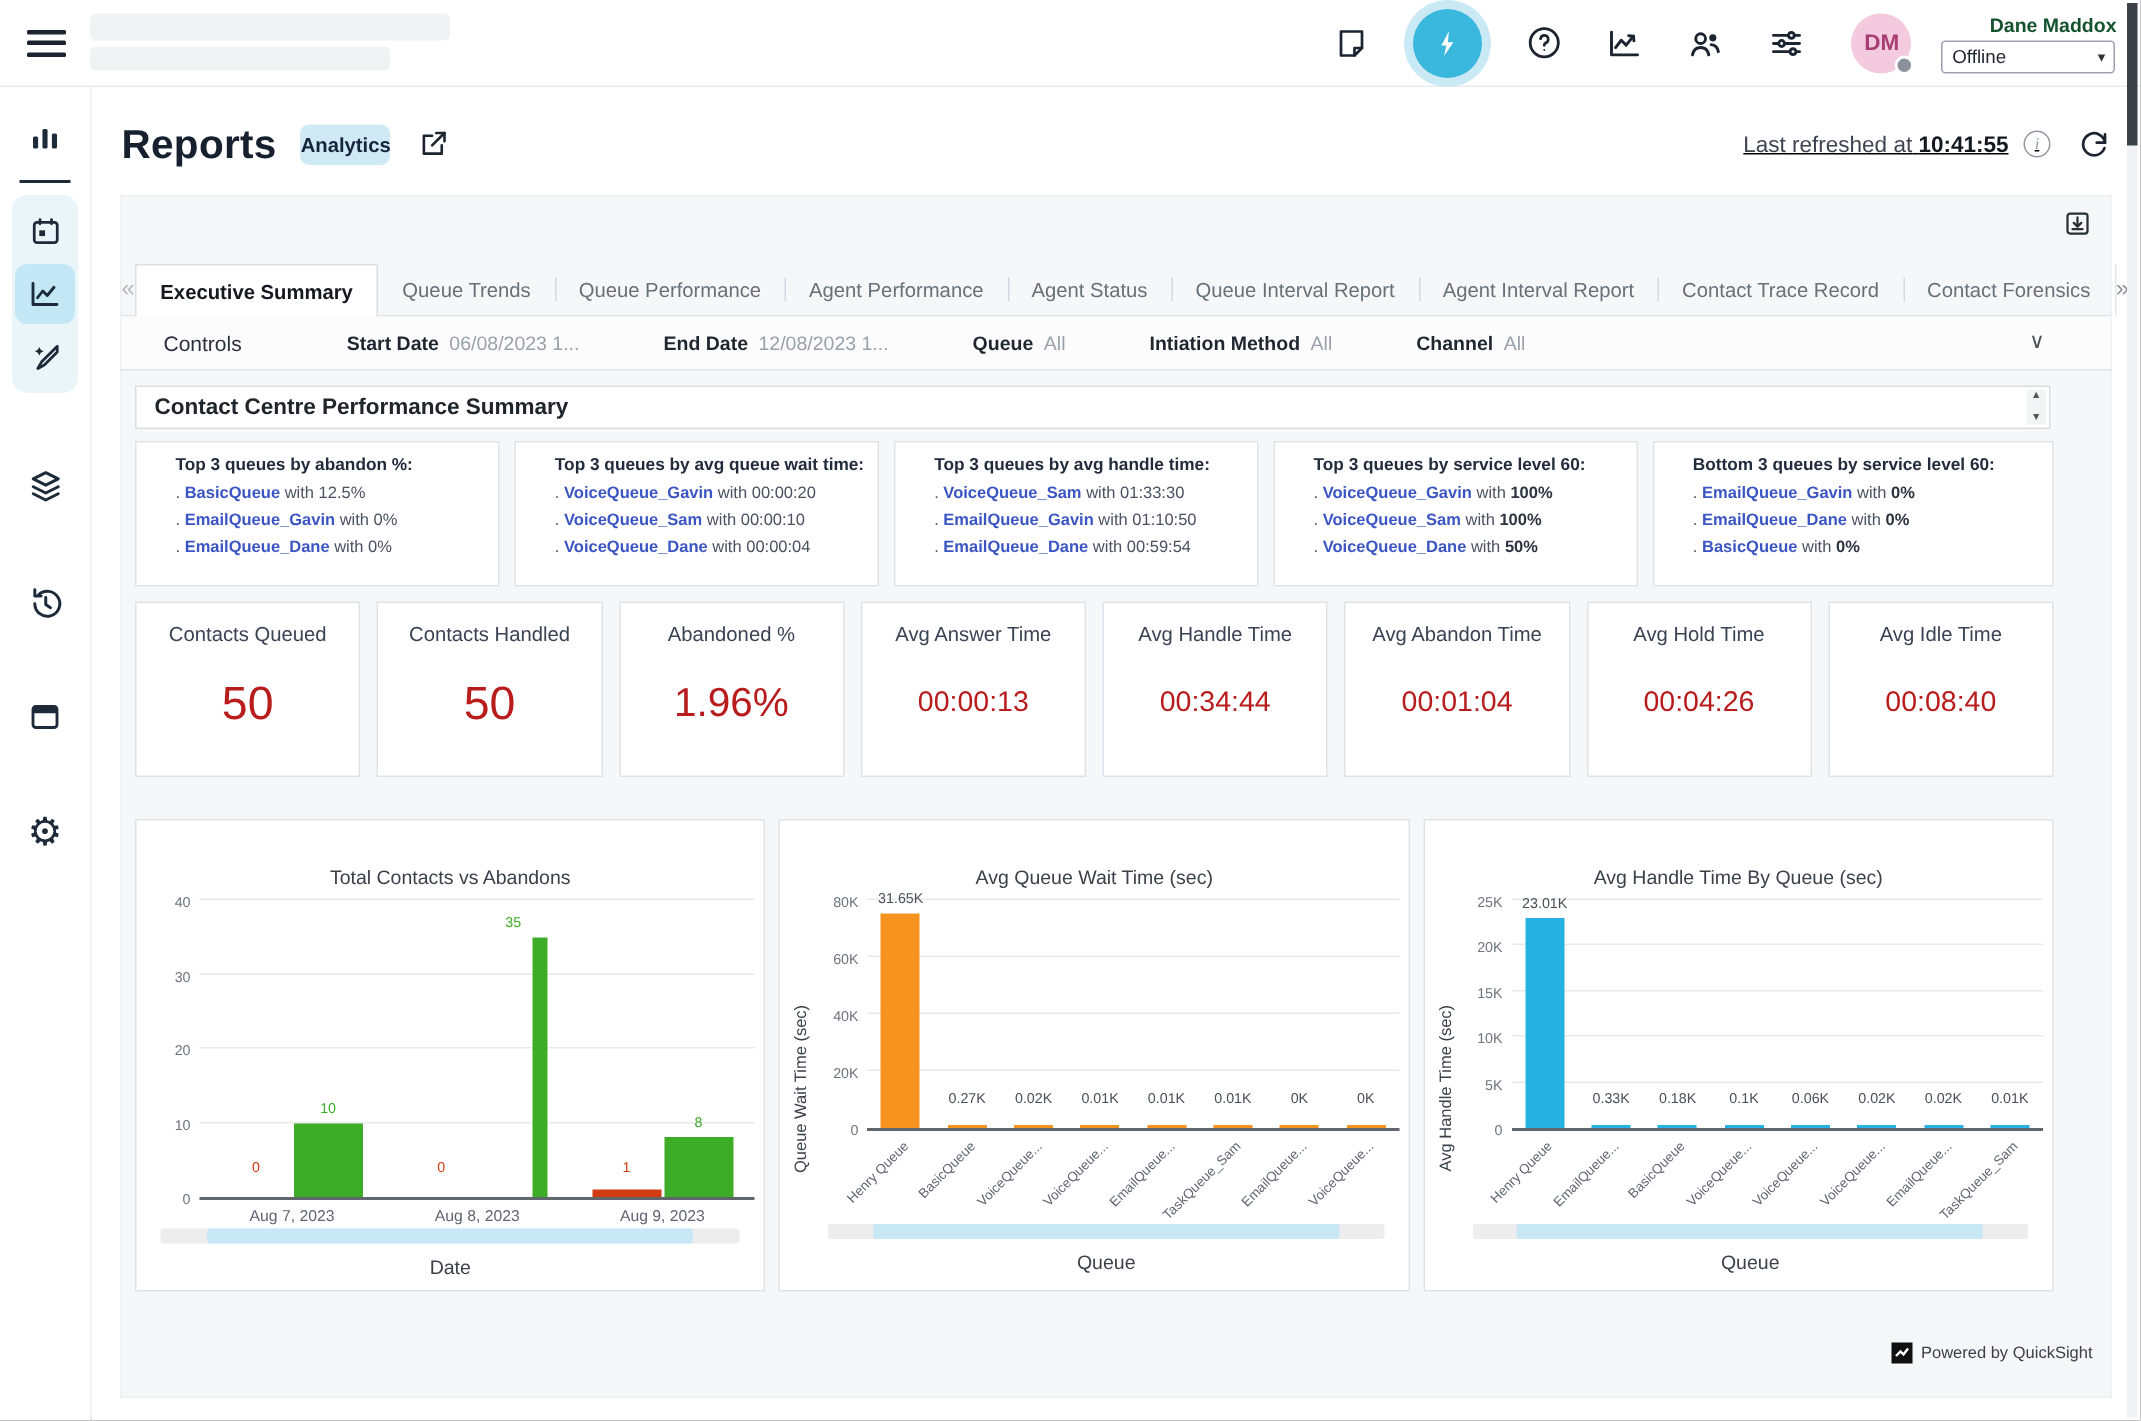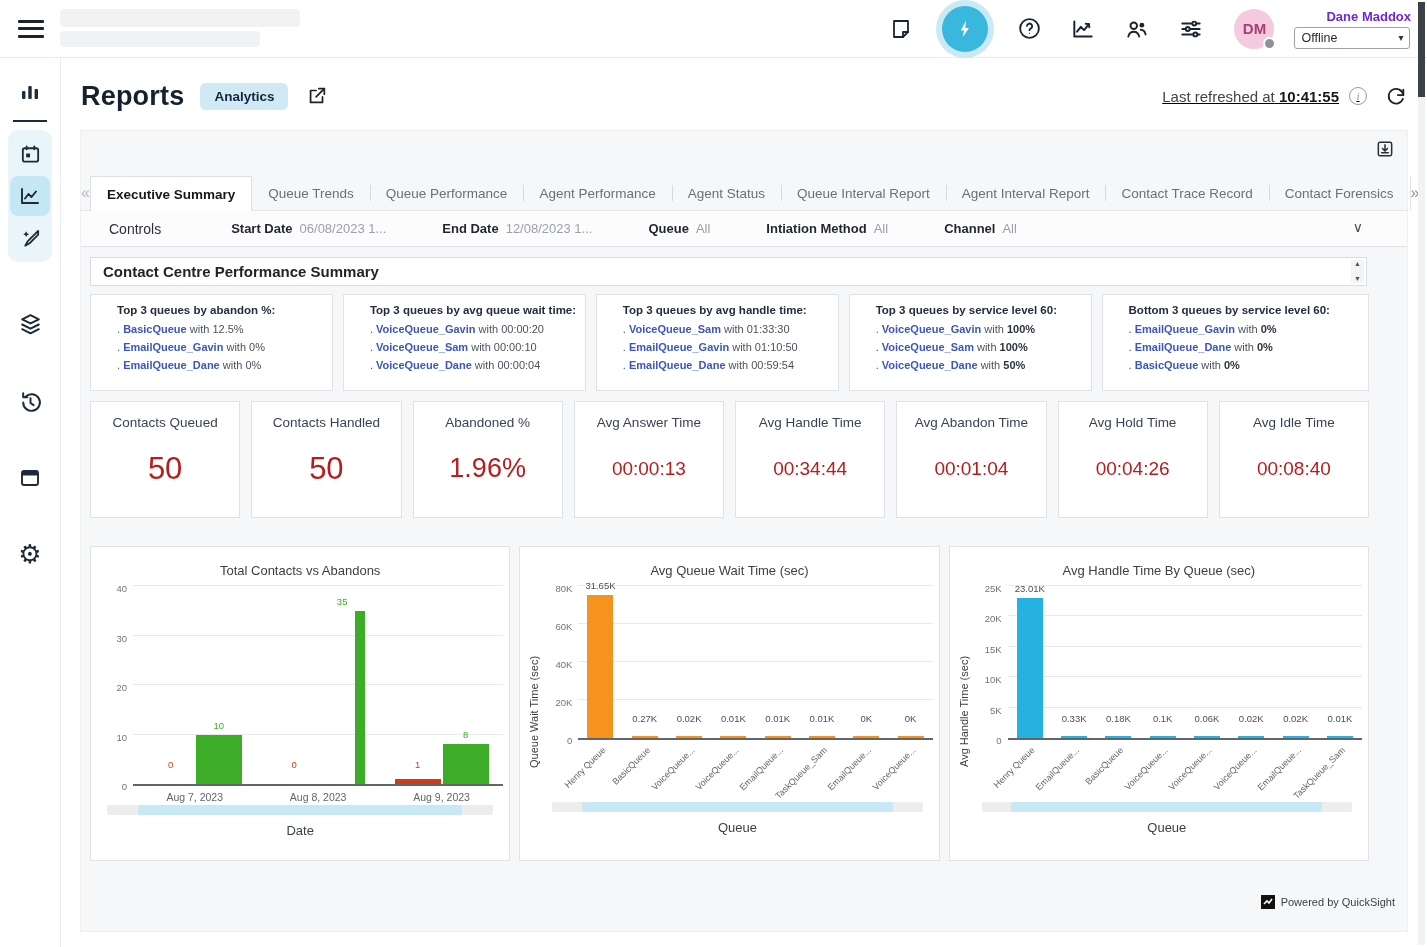--- a/index.html
+++ b/index.html
@@ -21,21 +21,21 @@
   .tb-icon { width:34px; height:34px; display:flex; align-items:center; justify-content:center; cursor:pointer; }
   .tb-icon svg { stroke:#1b2430; fill:none; stroke-width:1.8; stroke-linecap:round; stroke-linejoin:round; }
   .bolt-btn { width:46px; height:46px; border-radius:50%; background:#3ab7dd; box-shadow:0 0 0 6px #c9e9f5;
               display:flex; align-items:center; justify-content:center; cursor:pointer; margin:0 4px; }
   .avatar-wrap { position:relative; width:40px; height:40px; margin-left:6px; }
   .avatar { width:40px; height:40px; border-radius:50%; background:#f4cade; color:#a83e74; font-weight:bold;
             font-size:15px; display:flex; align-items:center; justify-content:center; }
   .status-dot { position:absolute; right:-2px; bottom:-1px; width:13px; height:13px; border-radius:50%;
                 background:#8b929b; border:2px solid #fff; }
   .user-block { display:flex; flex-direction:column; gap:3px; }
-  .user-name { font-size:13px; font-weight:bold; color:#6d28d9;padding-left:32px; }
+  .user-name { font-size:13px; font-weight:bold; color:#14532d;padding-left:32px; }
   .status-select { width:116px; height:22px; border:1px solid #9aa2ad; border-radius:3px; background:#fff;
                    font-size:12.5px; color:#1f2530; display:flex; align-items:center; justify-content:space-between;
                    padding:0 6px; cursor:pointer; }
   .status-select .chev { font-size:10px; color:#333; }
 
   
   .sidebar { position:absolute; left:0; top:58px; bottom:0; width:61px; background:#fff;
              border-right:1px solid #eaecef; display:flex; flex-direction:column; align-items:center; padding-top:14px; z-index:4; }
   .sb-icon { width:40px; height:40px; border-radius:8px; display:flex; align-items:center; justify-content:center; cursor:pointer; }
   .sb-icon svg { stroke:#1c2a3a; fill:none; stroke-width:1.9; stroke-linecap:round; stroke-linejoin:round; }
@@ -43,21 +43,21 @@
   .sb-group { background:#eaf5fa; border-radius:10px; padding:4px 2px; display:flex; flex-direction:column; gap:2px; align-items:center; }
   .sb-icon.active { background:#c4e7f5; }
   .sb-gap { height:20px; }
   .gear-glyph { font-size:26px; color:#1c2a3a; line-height:1; }
 
   
   .main { position:absolute; left:61px; top:58px; right:0; bottom:0; background:#fff; }
   .page-head { position:absolute; left:20px; right:20px; top:14px; height:48px; display:flex; align-items:center; }
   .page-title { font-size:27px; font-weight:bold; color:#16202e; letter-spacing:.2px; }
   .badge { margin-left:16px; background:#cfe9f5; color:#16243d; font-weight:bold; font-size:13.5px;
-           padding:6px 14px; border-radius:6px; }
+           padding:6px 0; border-radius:6px; }
   .ext-link { margin-left:18px; cursor:pointer; display:flex; }
   .refresh-area { margin-left:auto; display:flex; align-items:center; gap:10px;text-decoration:underline; }
   .refresh-label { font-size:15px; color:#3e4450; }
   .refresh-label b { color:#14181f; }
   .info-icon { width:18px; height:18px; border-radius:50%; border:1.4px solid #9197a0; color:#9197a0;
                font-size:11px; display:flex; align-items:center; justify-content:center; font-family:"Liberation Serif",serif; font-style:italic; }
   .refresh-btn { cursor:pointer; display:flex; margin-left:8px; }
 
   
   .dash { position:absolute; left:19px; right:19px; top:72px; bottom:15px; background:#f6f7f9; border:1px solid #efefef; }
@@ -106,21 +106,21 @@
   .kpi-row { position:absolute; left:9px; right:38px; top:270px; height:117px; display:flex; gap:11px;justify-content:flex-end; }
   .kpi-card { flex:1; background:#fff; border:1px solid #dfe2e6; display:flex; flex-direction:column; align-items:center; }
   .kpi-label { font-size:13.5px; color:#3a4354; margin-top:13px; white-space:nowrap; }
   .kpi-value { flex:1; display:flex; align-items:center; color:#b91c1c; font-size:19px; padding-bottom:10px; }
   .kpi-value.xl { font-size:31px; }
   .kpi-value.lg { font-size:27px; }
 
   
   .charts-row { position:absolute; left:9px; right:38px; top:415px; height:315px; display:flex; gap:9px; }
   .chart-card { flex:1; background:#fff; border:1px solid #dfe2e6; padding:8px 6px 4px; position:relative; }
-  .ch-title { text-align:center; font-size:13px; color:#3b4149; margin:8px 0 10px; }
+  .ch-title { text-align:center; font-size:13px; color:#3b4149; margin:22px 0 10px; }
   .ch-body { display:flex; }
   .ylab-vert { writing-mode:vertical-rl; transform:rotate(180deg); font-size:11px; color:#3b4149;
                display:flex; align-items:center; justify-content:center; width:16px; }
   .plot-col { flex:1; display:flex; flex-direction:column; }
   .plot-wrap { display:flex; }
   .yticks { width:36px; position:relative; }
   .yticks span { position:absolute; right:6px; font-size:9.5px; color:#6e747d; transform:translateY(50%); }
   .plot { flex:1; position:relative; border-bottom:2px solid #61656c; display:flex; align-items:flex-end; }
   .gridline { position:absolute; left:0; right:0; height:1px; background:#e9e9e9; }
   .slot { flex:1; display:flex; justify-content:center; align-items:flex-end; gap:2px; position:relative; height:100%; }

